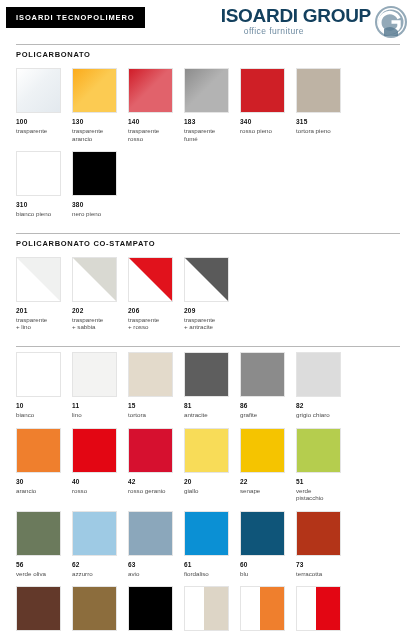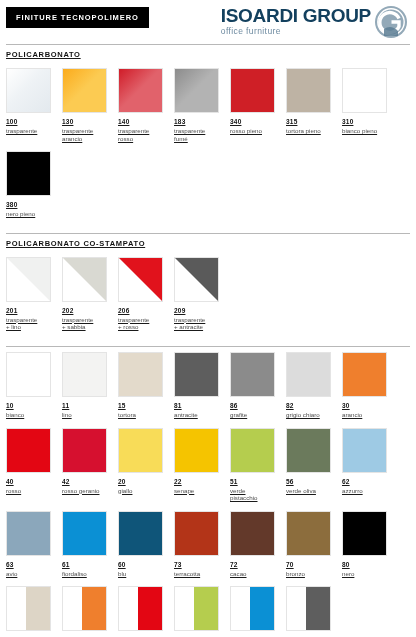--- a/index.html
+++ b/index.html
@@ -38,38 +38,39 @@
     align-items: flex-start;
   }
   .logo-text { text-align: right; padding-top: 2px; }
   .logo-name {
     font-size: 19px;
     font-weight: bold;
     letter-spacing: -0.3px;
     color: #13405e;
     line-height: 20px;
     white-space: nowrap;
+    margin-left: 42px;
   }
   .logo-sub {
     font-size: 8.5px;
     color: #6e8ba1;
     letter-spacing: 0.4px;
     line-height: 11px;
-    text-align: left;
+    text-align: center;
     padding-right: 2px;
     white-space: nowrap;
   }
   .logo-mark {
     margin-left: 3px;
     margin-top: 1px;
     width: 34px; height: 34px;
   }
 
   
-  .section { padding: 0 6px; text-decoration: underline; }
+  .section { padding: 0 16px; }
   .rule {
     height: 1px;
     background: #b8b8b8;
     margin: 6px 0 5px 0;
   }
   .section-title {
     font-size: 7.5px;
     font-weight: bold;
     letter-spacing: 0.7px;
     color: #111111;
@@ -111,21 +112,21 @@
   .chip .vsplit-l, .chip .vsplit-r {
     position: absolute; top: 0; bottom: 0;
   }
   .chip .vsplit-l { left: 0; width: 45%; }
   .chip .vsplit-r { right: 0; width: 55%; }
 </style>
 </head>
 <body>
 
 <div class="header">
-  <span class="badge">FINITURE TECNOPOLIMERO</span>
+  <span class="badge">ISOARDI TECNOPOLIMERO</span>
   <div class="logo">
     <div class="logo-text">
       <div class="logo-name">ISOARDI GROUP</div>
       <div class="logo-sub">office furniture</div>
     </div>
     <svg class="logo-mark" viewBox="0 0 34 34">
       <circle cx="17" cy="17" r="16" fill="#93a9b8"></circle>
       <circle cx="17" cy="17" r="13.2" fill="none" stroke="#ffffff" stroke-width="1.4"></circle>
       <path d="M25 13.5 A10 10 0 1 0 25 21.5 L25 17 L17.5 17" fill="none" stroke="#ffffff" stroke-width="3.4"></path>
       <path d="M10 24 Q17 19 24 26 L24 31 L10 31 Z" fill="#5a7d93" opacity="0.85"></path>

